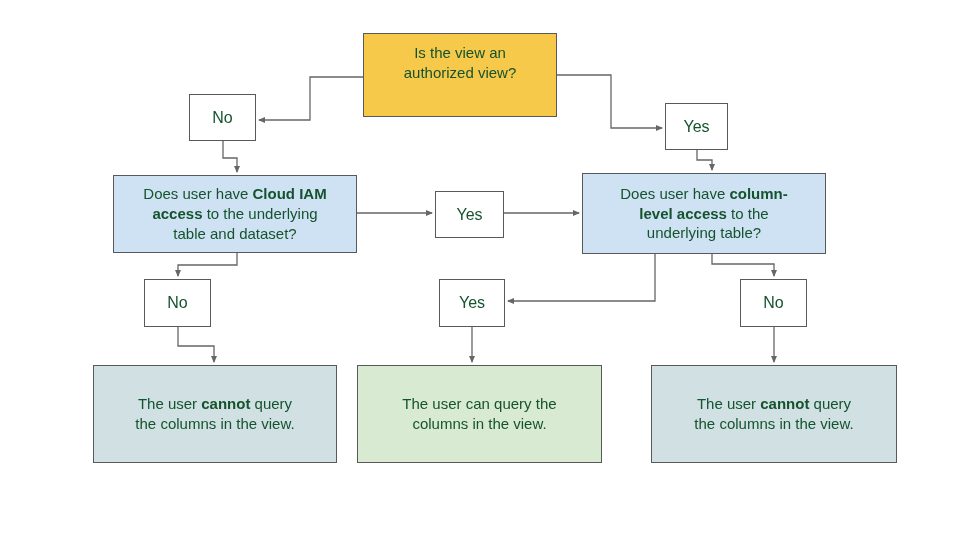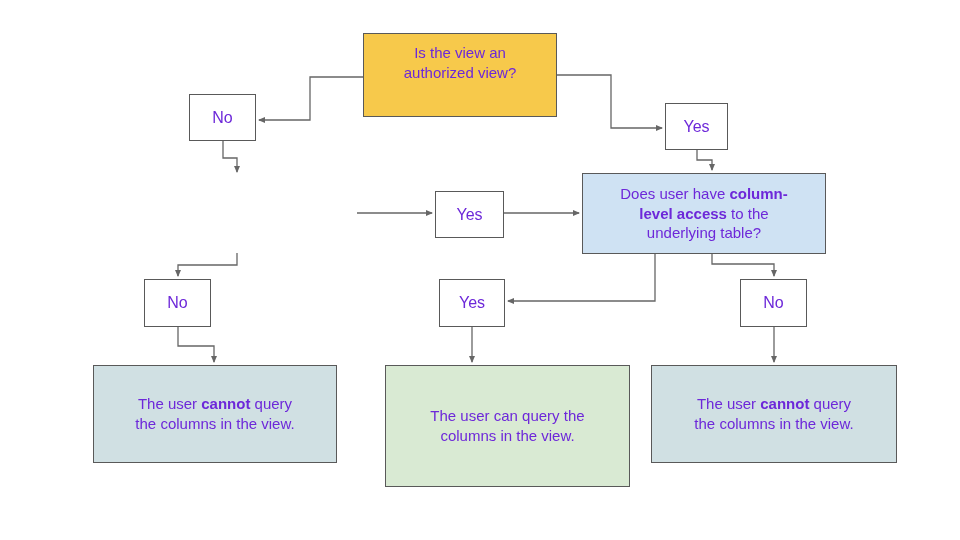--- a/index.html
+++ b/index.html
@@ -22,21 +22,21 @@
     height: 540px;
   }
   .node {
     position: absolute;
     box-sizing: border-box;
     border: 1px solid #595959;
     display: flex;
     align-items: center;
     justify-content: center;
     text-align: center;
-    color: #6d28d9;
+    color: #14532d;
     line-height: 1.32;
   }
   .node .txt { display: inline-block; }
   .b { font-weight: bold; }
 
   .root-node {
     left: 363px; top: 33px; width: 194px; height: 84px;
     align-items: flex-start;
     padding-top: 9px;
     font-size: 15px;
@@ -55,21 +55,21 @@
   .d-column-no  { left: 740px; top: 279px; width: 67px; height: 48px; }
 
   .question { font-size: 15px; }
   .q-iam    { left: 113px; top: 175px; width: 244px; height: 78px; }
   .q-iam .txt { max-width: 196px; }
   .q-column { left: 582px; top: 173px; width: 244px; height: 81px; }
   .q-column .txt { max-width: 191px; }
 
   .result { font-size: 15px; }
   .r-left   { left:  93px; top: 365px; width: 244px; height: 98px; }
-  .r-center { left: 357px; top: 365px; width: 245px; height: 122px; margin-left: 28px; }
+  .r-center { left: 357px; top: 365px; width: 245px; height: 98px; }
   .r-right  { left: 651px; top: 365px; width: 246px; height: 98px; }
   .result .txt { max-width: 176px; }
 
   polyline { fill: none; stroke: currentColor; stroke-width: 1.3; }
 </style>
 </head>
 <body>
 
 <div class="canvas">
 
@@ -110,20 +110,23 @@
   </div>
 
   <div class="node decision d-auth-no" style="border-color: rgb(89, 89, 89);">
     <span class="txt">No</span>
   </div>
 
   <div class="node decision d-auth-yes" style="border-color: rgb(89, 89, 89);">
     <span class="txt">Yes</span>
   </div>
 
+  <div class="node question q-iam" style="background-color: rgb(207, 226, 243); border-color: rgb(89, 89, 89);">
+    <span class="txt"><span>Does user have </span><span class="b">Cloud IAM access</span><span> to the underlying table and dataset?</span></span>
+  </div>
 
   <div class="node decision d-iam-yes" style="border-color: rgb(89, 89, 89);">
     <span class="txt">Yes</span>
   </div>
 
   <div class="node question q-column" style="background-color: rgb(207, 226, 243); border-color: rgb(89, 89, 89);">
     <span class="txt"><span>Does user have </span><span class="b">column-level access</span><span> to the underlying table?</span></span>
   </div>
 
   <div class="node decision d-iam-no" style="border-color: rgb(89, 89, 89);">

